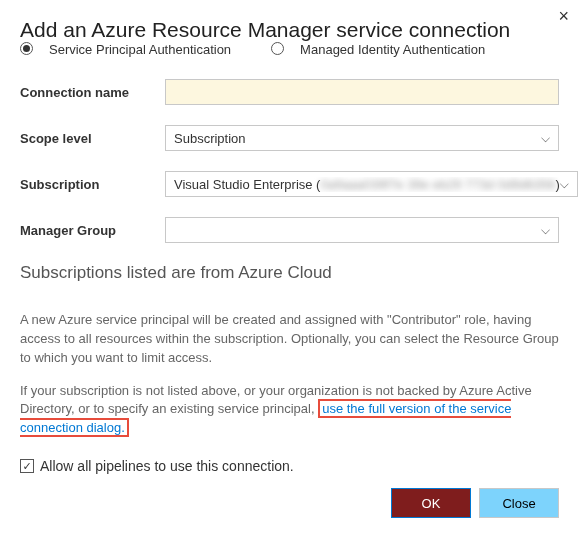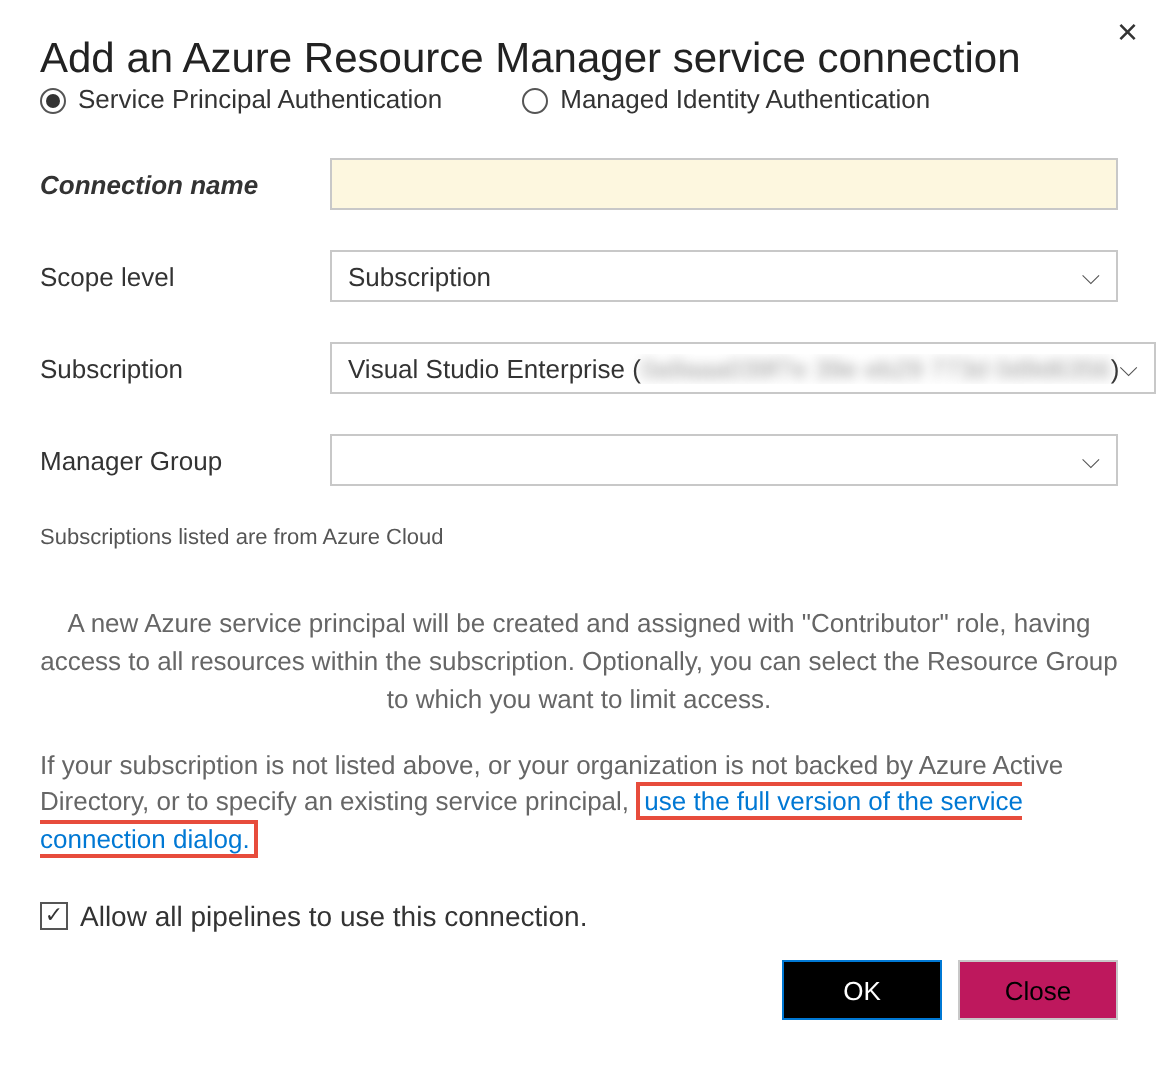--- a/index.html
+++ b/index.html
@@ -1,42 +1,42 @@
 <!DOCTYPE html>
 <html><head>
 <meta charset="utf-8">
 <style>
 * { box-sizing: border-box; margin: 0; padding: 0; }
 body { font-family: "Segoe UI", Arial, sans-serif; font-size: 13px; color: #333; background: #fff; width: 579px; height: 538px; position: relative; }
 .dialog { padding: 14px 20px 18px 20px; }
 .close-x { position: absolute; top: 6px; right: 10px; font-size: 18px; color: #333; cursor: pointer; font-family: Arial; }
 .title { font-size: 21px; font-weight: 300; color: #222; margin-top: 4px; }
 .radio-row { display: flex; gap: 40px; margin-bottom: 22px; }
-.radio-item { display: flex; align-items: flex-end; gap: 6px; font-size: 13px; color: #333; }
+.radio-item { display: flex; align-items: flex-start; gap: 16px; font-size: 13px; color: #333; }
 .radio { width: 13px; height: 13px; border: 1px solid #555; border-radius: 50%; display: inline-flex; align-items: center; justify-content: center; }
 .radio.checked::after { content: ""; width: 7px; height: 7px; background: #333; border-radius: 50%; }
 .field-row { display: flex; align-items: center; margin-bottom: 20px; }
-.field-label { width: 145px; font-size: 13px; color: #333; flex-shrink: 0; }
-.field-label.bold { font-weight: 600; font-style: italic; }
+.field-label { width: 145px; font-size: 13px; color: #333; flex-shrink: 0; font-weight: bold; }
+.field-label.bold { font-weight: 600; }
 .text-input { flex: 1; height: 26px; border: 1px solid #c8c8c8; padding: 0 6px; font-size: 13px; }
 .text-input.highlight { background: #fdf7df; }
 .select { flex: 1; height: 26px; border: 1px solid #c8c8c8; display: flex; align-items: center; justify-content: space-between; padding: 0 8px; font-size: 13px; background: #fff; }
 .select .value { white-space: nowrap; overflow: hidden; }
 .select .blur { filter: blur(3px); color: #999; }
 .chev { font-size: 12px; color: #555; }
-.info1 { margin-bottom: 28px; font-size: 11px; color: #555; }
-.info2 { font-size: 13px; color: #666; line-height: 1.45; margin-bottom: 14px; text-align: center; }
+.info1 { margin-bottom: 28px; font-size: 17px; color: #555; }
+.info2 { font-size: 13px; color: #666; line-height: 1.45; margin-bottom: 14px; }
 .info3 { font-size: 13px; color: #666; line-height: 1.45; margin-bottom: 20px; }
 .link { color: #0078d4; cursor: pointer; }
 .link-box { border: 2px solid #e74c3c; padding: 0 2px; display: inline; }
 .check-row { display: flex; align-items: center; gap: 6px; font-size: 14px; color: #333; margin-bottom: 14px; }
 .checkbox { width: 14px; height: 14px; border: 1px solid #555; display: inline-flex; align-items: center; justify-content: center; font-size: 11px; color: #333; line-height: 1; }
 .buttons { display: flex; justify-content: flex-end; gap: 8px; }
-.btn { width: 80px; height: 30px; display: inline-flex; align-items: center; justify-content: center; font-size: 13px; border: 1px solid #c8c8c8; background: #be185d; cursor: pointer; }
-.btn.primary { background: #000000; color: #fff; border-color: #0078d4; }
+.btn { width: 80px; height: 30px; display: inline-flex; align-items: center; justify-content: center; font-size: 13px; border: 1px solid #c8c8c8; background: #7dd3fc; cursor: pointer; }
+.btn.primary { background: #7f1d1d; color: #fff; border-color: #0078d4; }
 </style>
 </head>
 <body>
 
 <div class="dialog">
   <div class="close-x">×</div>
   <h1 class="title">Add an Azure Resource Manager service connection</h1>
 
   <div class="radio-row">
     <label class="radio-item">

